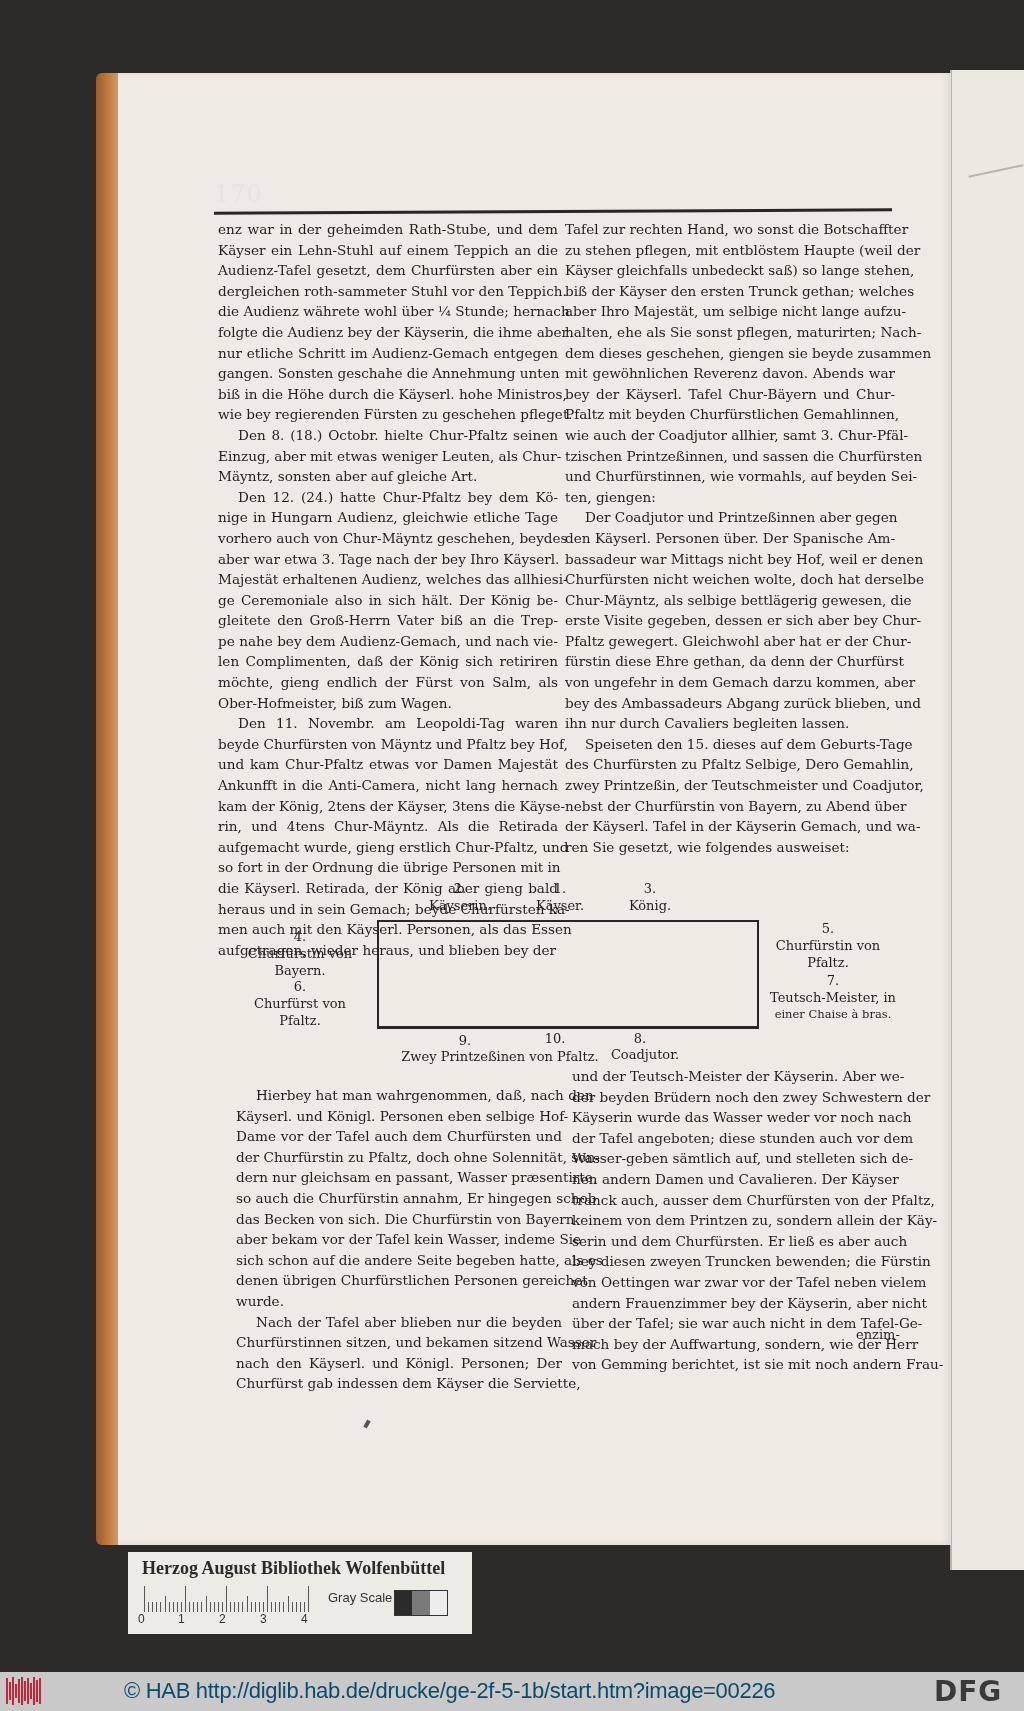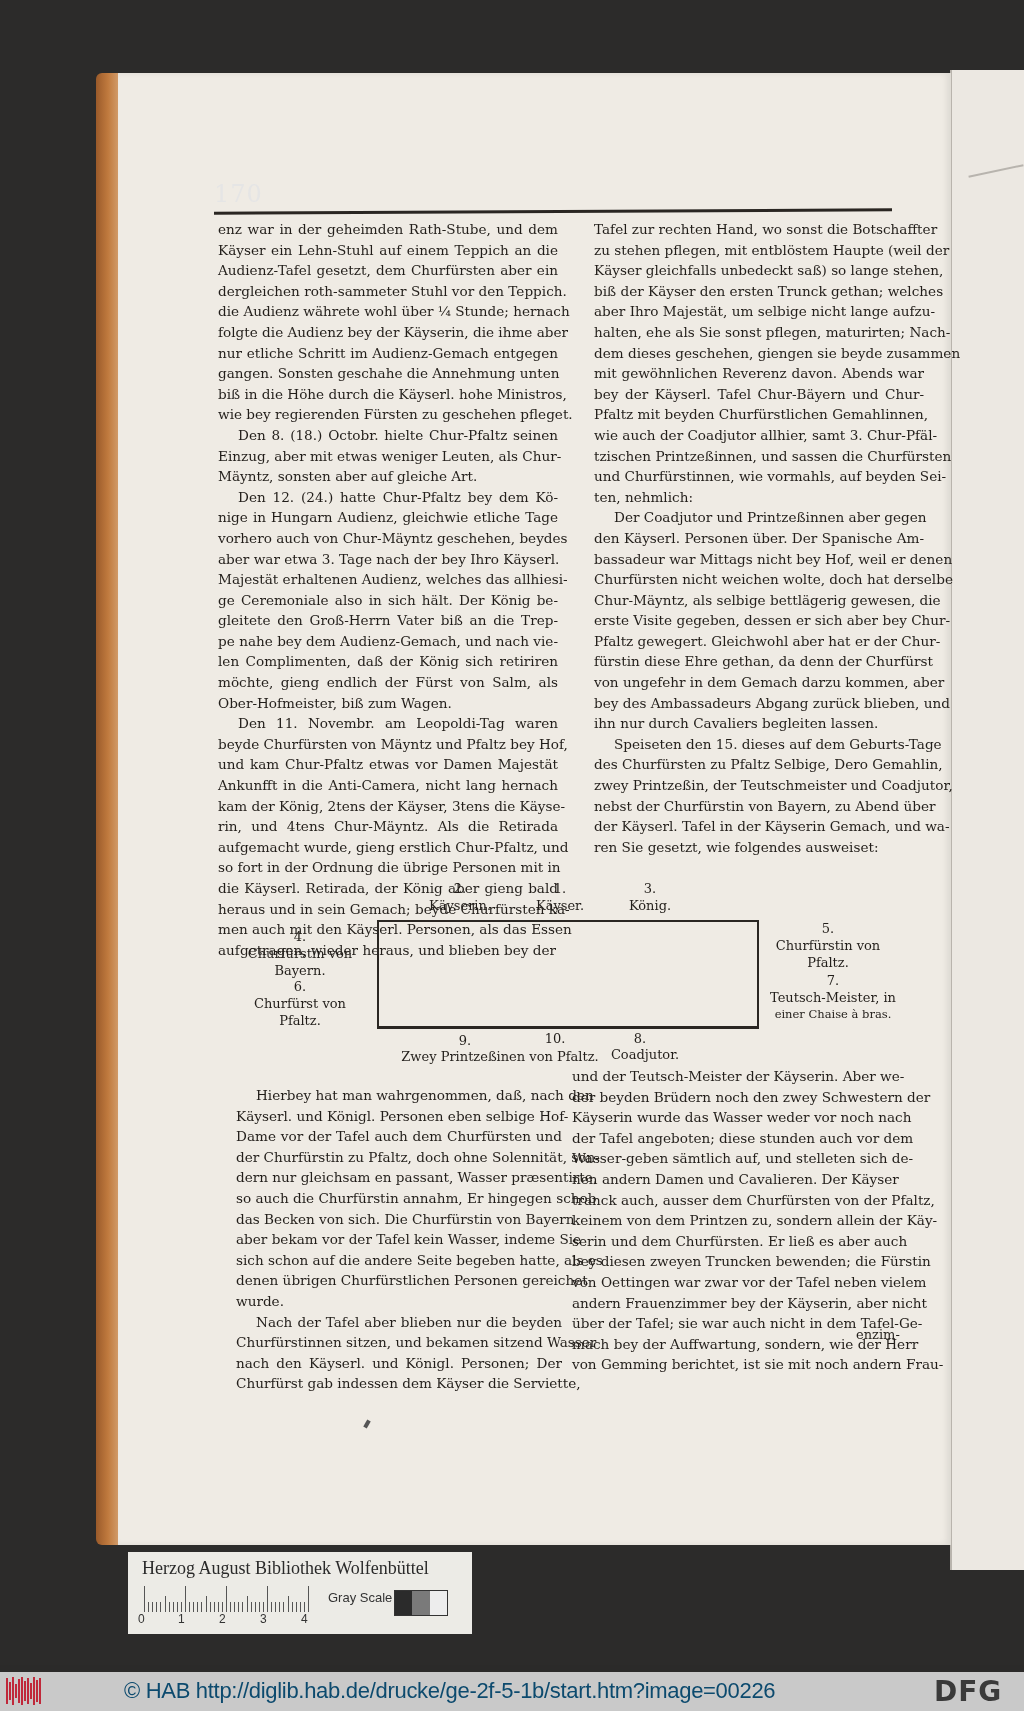--- a/index.html
+++ b/index.html
@@ -30,35 +30,35 @@
   .page-number { position: absolute; left: 0; top: 2px; font-size: 24px; color: #e5e5e5; letter-spacing: 1px; }
   .running-title { position: absolute; left: 160px; top: 0; font-size: 26px; color: #2a2622; letter-spacing: 2px; }
   .header-rule { position: absolute; left: 214px; top: 210px; width: 678px; height: 3px; background: #2a2622; transform: rotate(-0.3deg); }
   .col {
     position: absolute; font-size: 13.6px; line-height: 20.6px; color: #221e1a;
     text-align: justify;
   }
   .col .line { display: block; white-space: nowrap; text-align-last: justify; }
   .col .line.last { text-align-last: left; }
   .col-left { left: 218px; top: 219px; width: 340px; }
-  .col-right { left: 594px; top: 219px; width: 330px; }
+  .col-right { left: 565px; top: 219px; width: 330px; }
   .list-item { display: block; padding-left: 42px; white-space: nowrap; }
   .indent { padding-left: 20px; }
   .diagram { position: absolute; left: 260px; top: 880px; width: 640px; height: 190px; font-size: 13px; color: #221e1a; }
   .table-rect { position: absolute; left: 117px; top: 40px; width: 378px; height: 104px; border: 2px solid #2a2622; border-bottom-width: 3px; }
   .seat { position: absolute; text-align: center; line-height: 17px; }
   .col-bottom-left { left: 236px; top: 1085px; width: 326px; }
   .col-bottom-right { left: 572px; top: 1066px; width: 326px; }
   .catch { position: absolute; left: 856px; top: 1327px; font-size: 13px; color: #221e1a; }
   .stray-mark { position: absolute; left: 365px; top: 1420px; width: 4px; height: 8px; background: #555; transform: rotate(30deg); }
   .card {
     position: absolute; left: 128px; top: 1552px; width: 344px; height: 82px;
     background: #ecebe6;
   }
-  .card-title { position: absolute; left: 14px; top: 6px; font-family: "Liberation Serif", serif; font-weight: normal; font-size: 18px; color: #2a2a2a; }
+  .card-title { position: absolute; left: 14px; top: 6px; font-family: "Liberation Serif", serif; font-weight: bold; font-size: 18px; color: #2a2a2a; }
   .ruler { position: absolute; left: 16px; top: 34px; width: 166px; height: 26px; }
   .tick { position: absolute; bottom: 0; width: 1px; background: #555; }
   .ruler-labels { position: absolute; left: 10px; top: 60px; width: 180px; font-family: "Liberation Sans", sans-serif; font-size: 12px; color: #333; }
   .ruler-labels span { position: absolute; }
   .gray-label { position: absolute; left: 200px; top: 38px; font-family: "Liberation Sans", sans-serif; font-size: 13px; color: #333; }
   .gray-swatches { position: absolute; left: 266px; top: 38px; width: 52px; height: 24px; border: 1px solid #333; display: flex; }
   .gray-swatches div { flex: 1; }
   .footer {
     position: absolute; left: 0; top: 1672px; width: 1024px; height: 39px;
     background: #c9c9c9; display: flex; align-items: center;
@@ -132,21 +132,21 @@
       <span class="line">biß der Käyser den ersten Trunck gethan; welches</span>
       <span class="line">aber Ihro Majestät, um selbige nicht lange aufzu-</span>
       <span class="line">halten, ehe als Sie sonst pflegen, maturirten; Nach-</span>
       <span class="line">dem dieses geschehen, giengen sie beyde zusammen</span>
       <span class="line">mit gewöhnlichen Reverenz davon. Abends war</span>
       <span class="line">bey der Käyserl. Tafel Chur-Bäyern und Chur-</span>
       <span class="line">Pfaltz mit beyden Churfürstlichen Gemahlinnen,</span>
       <span class="line">wie auch der Coadjutor allhier, samt 3. Chur-Pfäl-</span>
       <span class="line">tzischen Printzeßinnen, und sassen die Churfürsten</span>
       <span class="line">und Churfürstinnen, wie vormahls, auf beyden Sei-</span>
-      <span class="line last">ten, nehmlich:</span>
+      <span class="line last">ten, giengen:</span>
     </div>
   <div id="right-b">
       <span class="line indent">Der Coadjutor und Printzeßinnen aber gegen</span>
       <span class="line">den Käyserl. Personen über. Der Spanische Am-</span>
       <span class="line">bassadeur war Mittags nicht bey Hof, weil er denen</span>
       <span class="line">Churfürsten nicht weichen wolte, doch hat derselbe</span>
       <span class="line">Chur-Mäyntz, als selbige bettlägerig gewesen, die</span>
       <span class="line">erste Visite gegeben, dessen er sich aber bey Chur-</span>
       <span class="line">Pfaltz gewegert. Gleichwohl aber hat er der Chur-</span>
       <span class="line">fürstin diese Ehre gethan, da denn der Churfürst</span>

